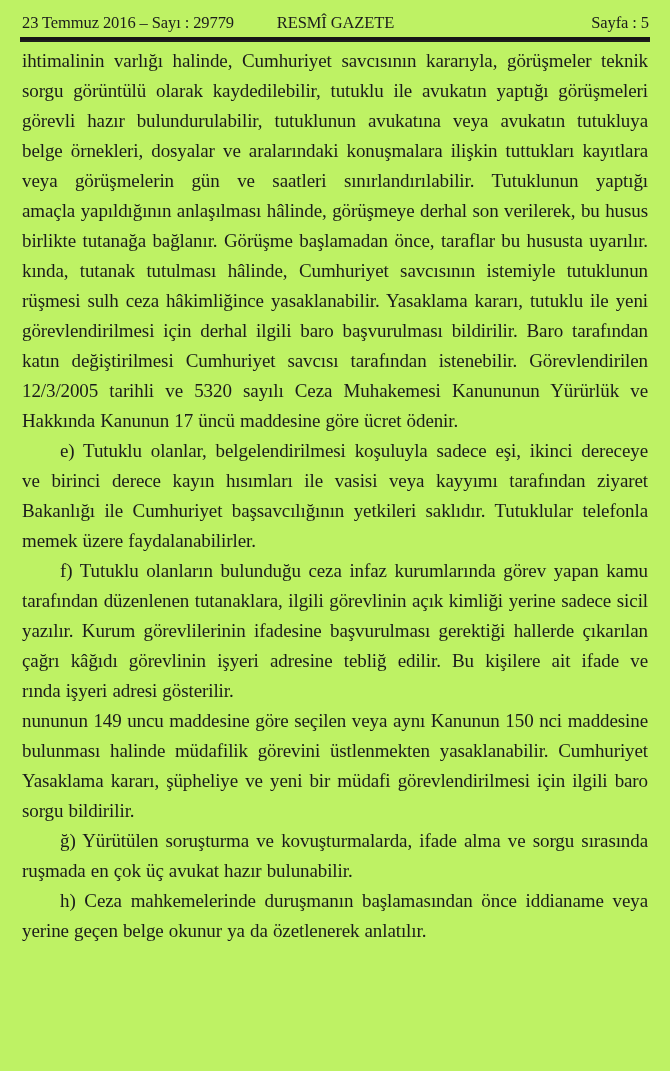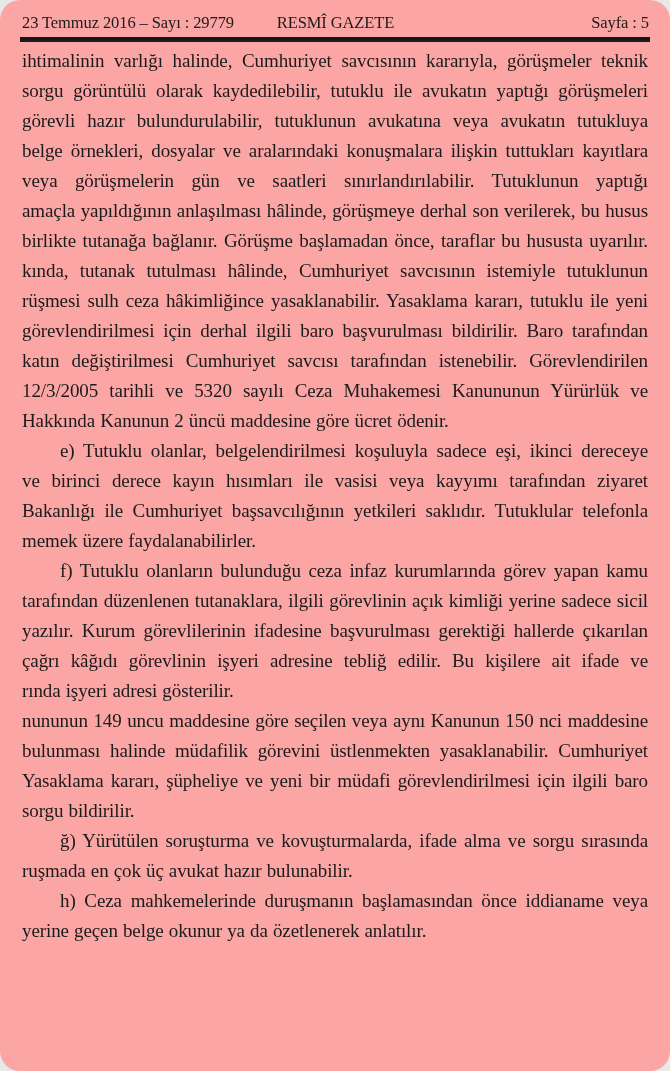--- a/index.html
+++ b/index.html
@@ -2,25 +2,24 @@
 <html lang="tr"><head>
 <meta charset="utf-8">
 <style>
   * { margin: 0; padding: 0; box-sizing: border-box; }
   html, body { background: #e8e8e8; }
   .page {
     position: relative;
     width: 670px;
     height: 1071px;
     margin: 0 auto;
-    background: #fca5a5;
+    background: #bef264;
     color: #1b1b1b;
     font-family: "Liberation Serif", "DejaVu Serif", serif;
     overflow: hidden;
-    border-radius: 20px;
   }
   .header {
     display: flex;
     align-items: baseline;
     padding: 13px 21px 0 22px;
     font-size: 16.5px;
     line-height: 20px;
     letter-spacing: -0.1px;
   }
   .header .left  { flex: 1 1 0; text-align: left; }
@@ -74,21 +73,21 @@
       <div class="line">görevli hazır bulundurulabilir, tutuklunun avukatına veya avukatın tutukluya verdiği belge veya</div>
       <div class="line">belge örnekleri, dosyalar ve aralarındaki konuşmalara ilişkin tuttukları kayıtlara elkonulabilir</div>
       <div class="line">veya görüşmelerin gün ve saatleri sınırlandırılabilir. Tutuklunun yaptığı görüşmenin, belirtilen</div>
       <div class="line">amaçla yapıldığının anlaşılması hâlinde, görüşmeye derhal son verilerek, bu husus gerekçesiyle</div>
       <div class="line">birlikte tutanağa bağlanır. Görüşme başlamadan önce, taraflar bu hususta uyarılır. Tutuklu hak-</div>
       <div class="line">kında, tutanak tutulması hâlinde, Cumhuriyet savcısının istemiyle tutuklunun avukatlarıyla gö-</div>
       <div class="line">rüşmesi sulh ceza hâkimliğince yasaklanabilir. Yasaklama kararı, tutuklu ile yeni bir avukat</div>
       <div class="line">görevlendirilmesi için derhal ilgili baro başvurulması bildirilir. Baro tarafından bildirilen avu-</div>
       <div class="line">katın değiştirilmesi Cumhuriyet savcısı tarafından istenebilir. Görevlendirilen avukata,</div>
       <div class="line">12/3/2005 tarihli ve 5320 sayılı Ceza Muhakemesi Kanununun Yürürlük ve Uygulama Şekli</div>
-      <div class="line last">Hakkında Kanunun 2 üncü maddesine göre ücret ödenir.</div>
+      <div class="line last">Hakkında Kanunun 17 üncü maddesine göre ücret ödenir.</div>
     </div>
 
     <div class="para">
       <div class="line indent">e) Tutuklu olanlar, belgelendirilmesi koşuluyla sadece eşi, ikinci dereceye kadar kan</div>
       <div class="line">ve birinci derece kayın hısımları ile vasisi veya kayyımı tarafından ziyaret edilebilir. Adalet</div>
       <div class="line">Bakanlığı ile Cumhuriyet başsavcılığının yetkileri saklıdır. Tutuklular telefonla haberleşme</div>
       <div class="line last">memek üzere faydalanabilirler.</div>
     </div>
 
     <div class="para">

